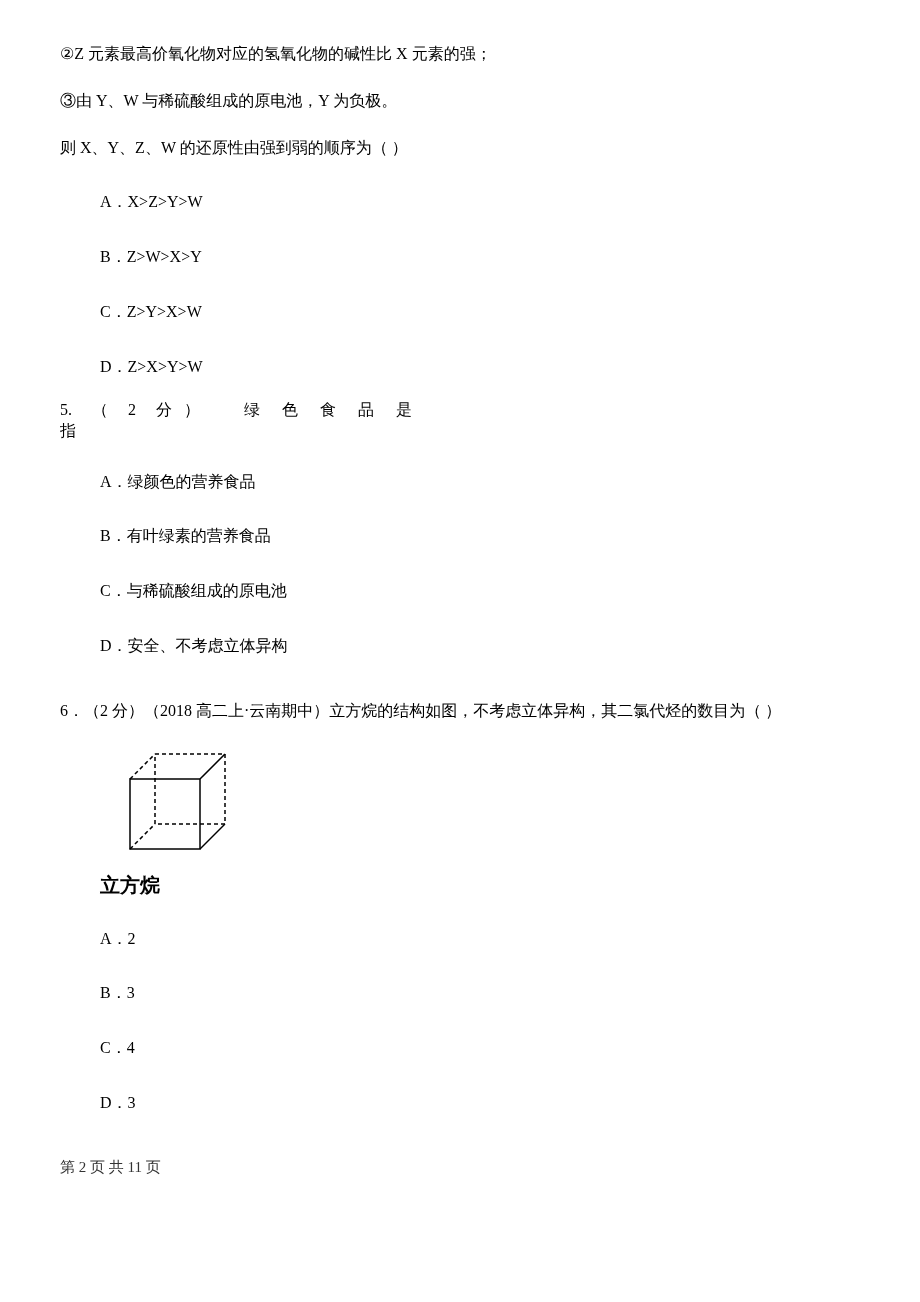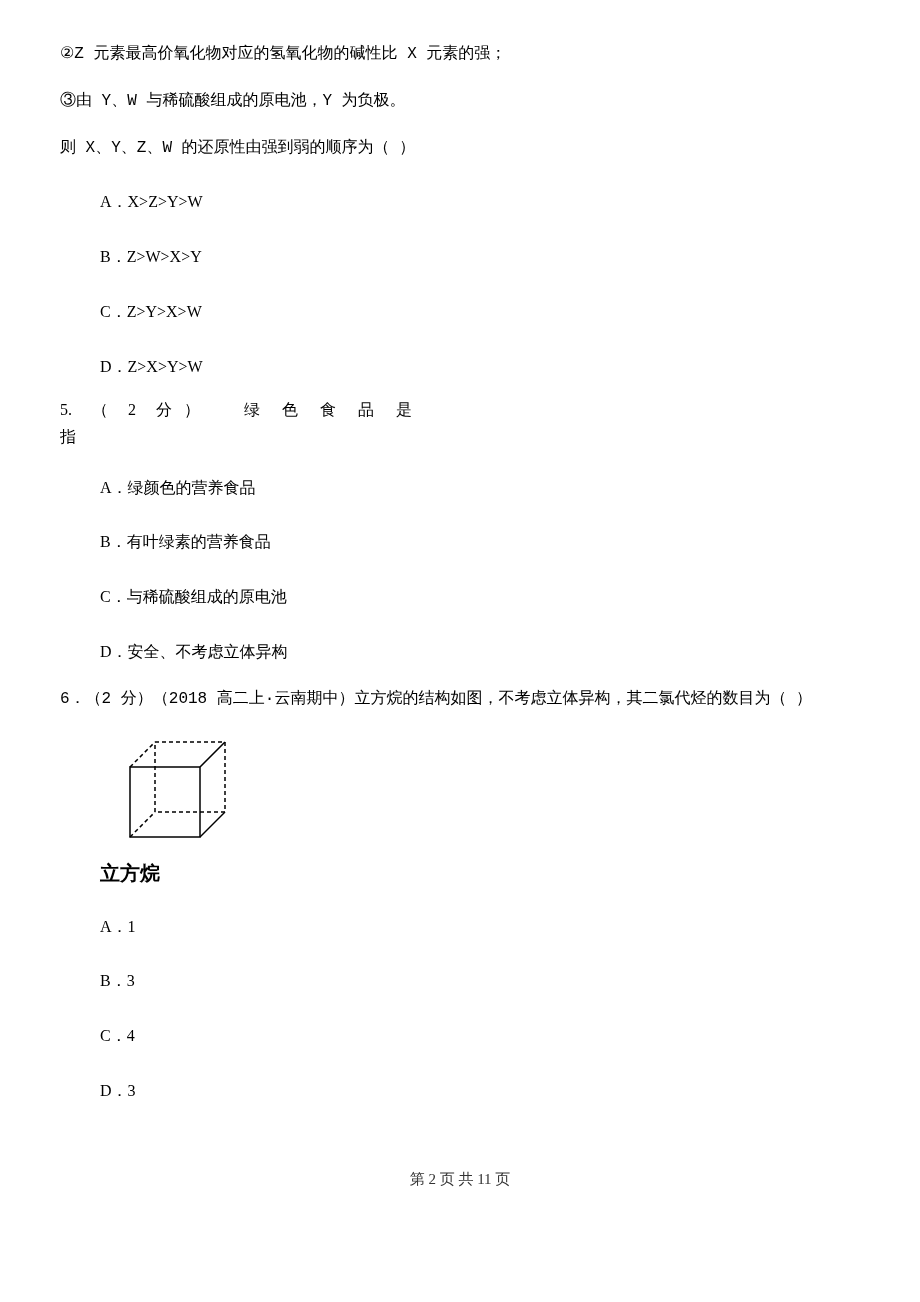--- a/index.html
+++ b/index.html
@@ -12,37 +12,36 @@
       font-family: "SimSun", "宋体", serif;
       font-size: 16px;
       color: #000000;
       width: 920px;
       min-height: 1302px;
       padding: 40px 60px 60px 60px;
     }
     .content-block {
       margin-bottom: 18px;
       line-height: 1.8;
-      font-family: Liberation Mono, monospace;
     }
     .option-item {
       margin: 26px 0 10px 40px;
       line-height: 1.8;
     }
     .cube-container {
       margin: 16px 0 8px 40px;
     }
     .cube-label {
       font-weight: bold;
       font-size: 20px;
       margin: 4px 0 12px 40px;
     }
     .page-footer {
-      text-align: center;
-      margin-top: 64px;
+      text-align: left;
+      margin-top: 40px;
       font-size: 15px;
       color: #333;
     }
     svg.cube-svg {
       display: block;
     }
   </style>
 </head>
 <body>
 
@@ -65,21 +64,21 @@
 <div class="option-item">
   <span>B．Z&gt;W&gt;X&gt;Y</span>
 </div>
 <div class="option-item">
   <span>C．Z&gt;Y&gt;X&gt;W</span>
 </div>
 <div class="option-item">
   <span>D．Z&gt;X&gt;Y&gt;W</span>
 </div>
 
-<div style="margin-top: 18px; margin-bottom: 6px;">
+<div style="margin-top: 18px; ">
   <span>5.</span>
   <span style="margin-left: 16px;">（</span>
   <span style="margin-left: 16px;">2</span>
   <span style="margin-left: 16px;">分</span>
   <span style="margin-left: 8px;">）</span>
   <span style="margin-left: 40px;">绿</span>
   <span style="margin-left: 18px;">色</span>
   <span style="margin-left: 18px;">食</span>
   <span style="margin-left: 18px;">品</span>
   <span style="margin-left: 18px;">是</span>
@@ -94,21 +93,21 @@
 <div class="option-item">
   <span>B．有叶绿素的营养食品</span>
 </div>
 <div class="option-item">
   <span>C．与稀硫酸组成的原电池</span>
 </div>
 <div class="option-item">
   <span>D．安全、不考虑立体异构</span>
 </div>
 
-<div class="content-block" style="margin-top: 18px;">
+<div class="content-block" style="margin-top: 36px;">
   <span>6．（2 分）（2018 高二上·云南期中）立方烷的结构如图，不考虑立体异构，其二氯代烃的数目为（      ）</span>
 </div>
 
 <div class="cube-container">
   <svg class="cube-svg" width="130" height="120" viewBox="0 0 130 120">
 
     <rect x="30" y="35" width="70" height="70" fill="none" stroke="#000" stroke-width="1.5"></rect>
 
     <rect x="55" y="10" width="70" height="70" fill="none" stroke="#000" stroke-width="1.5" stroke-dasharray="4,3"></rect>
 
@@ -120,21 +119,21 @@
 
     <line x1="100" y1="105" x2="125" y2="80" stroke="#000" stroke-width="1.5"></line>
   </svg>
 </div>
 
 <div class="cube-label">
   <span>立方烷</span>
 </div>
 
 <div class="option-item">
-  <span>A．1</span>
+  <span>A．2</span>
 </div>
 <div class="option-item">
   <span>B．3</span>
 </div>
 <div class="option-item">
   <span>C．4</span>
 </div>
 <div class="option-item">
   <span>D．3</span>
 </div>

